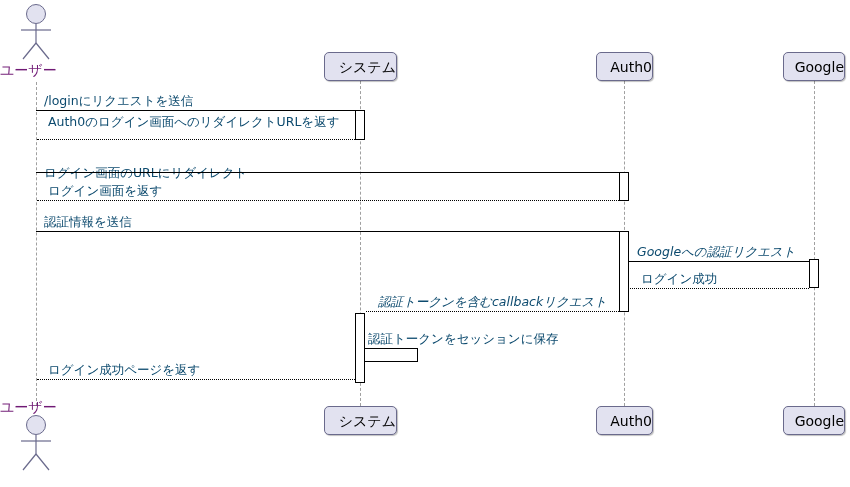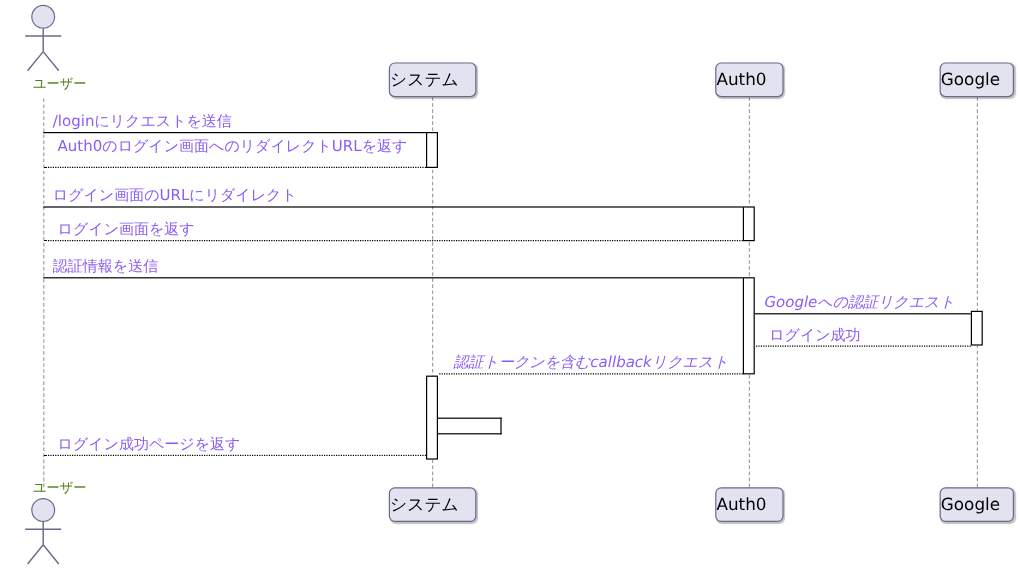--- a/index.html
+++ b/index.html
@@ -20,34 +20,34 @@
     position: absolute;
     box-sizing: border-box;
     background: #E2E2F0;
     border: 1px solid #6A6A8C;
     border-radius: 5px;
     color: #000000;
     font-size: 14px;
     line-height: 1;
     display: flex;
     align-items: center;
-    justify-content: flex-start;
+    justify-content: flex-end;
     white-space: nowrap;
     box-shadow: 1px 1px 1px rgba(0,0,0,0.25);
   }
   
   .actor-figure {
     position: absolute;
   }
   .actor-label {
     position: absolute;
-    font-size: 11px;
-    color: #4d7c0f;
+    font-size: 14px;
+    color: #701a75;
     white-space: nowrap;
-    text-align: right;
+    text-align: left;
   }
   
   .lifeline {
     position: absolute;
     width: 0;
     border-left: 1px dashed #A0A0A0;
   }
   
   .activation {
     position: absolute;
@@ -67,21 +67,21 @@
   }
   
   .arrowhead {
     position: absolute;
     width: 0; height: 0;
     overflow: visible;
   }
   .msg-label {
     position: absolute;
     font-size: 12.5px;
-    color: #8b5cf6;
+    color: #0c4a6e;
     white-space: nowrap;
     line-height: 1;
   }
   
   .self-msg {
     position: absolute;
     box-sizing: border-box;
     border-top: 1px solid #000;
     border-right: 1px solid #000;
     border-bottom: 1px solid #000;
@@ -129,21 +129,21 @@
   <svg class="arrowhead" style="left:339px; top:102px;" width="18" height="17" viewBox="0 0 18 17">
     <path d="M0,0 L17,8 L0,16 L5,8 Z" fill="#000000"></path>
   </svg>
 
   <div class="msg-label" style="left:48px; top:116px;">Auth0のログイン画面へのリダイレクトURLを返す</div>
   <div class="msg-line dotted" style="left:37px; top:139px; width:318px;"></div>
   <svg class="arrowhead" style="left:31px; top:131px;" width="18" height="17" viewBox="0 0 18 17">
     <path d="M18,0 L1,8 L18,16 L13,8 Z" fill="#000000"></path>
   </svg>
 
-  <div class="msg-label" style="left:44px; top:157px;">ログイン画面のURLにリダイレクト</div>
+  <div class="msg-label" style="left:44px; top:167px;">ログイン画面のURLにリダイレクト</div>
   <div class="msg-line" style="left:36px; top:172px; width:583px;"></div>
   <svg class="arrowhead" style="left:603px; top:164px;" width="18" height="17" viewBox="0 0 18 17">
     <path d="M0,0 L17,8 L0,16 L5,8 Z" fill="#000000"></path>
   </svg>
 
   <div class="msg-label" style="left:48px; top:185px;">ログイン画面を返す</div>
   <div class="msg-line dotted" style="left:37px; top:200px; width:582px;"></div>
   <svg class="arrowhead" style="left:31px; top:192px;" width="18" height="17" viewBox="0 0 18 17">
     <path d="M18,0 L1,8 L18,16 L13,8 Z" fill="#000000"></path>
   </svg>
@@ -165,20 +165,21 @@
   <svg class="arrowhead" style="left:624px; top:280px;" width="18" height="17" viewBox="0 0 18 17">
     <path d="M18,0 L1,8 L18,16 L13,8 Z" fill="#000000"></path>
   </svg>
 
   <div class="msg-label" style="left:378px; top:296px;font-style:italic;">認証トークンを含むcallbackリクエスト</div>
   <div class="msg-line dotted" style="left:366px; top:311px; width:253px;"></div>
   <svg class="arrowhead" style="left:360px; top:303px;" width="18" height="17" viewBox="0 0 18 17">
     <path d="M18,0 L1,8 L18,16 L13,8 Z" fill="#000000"></path>
   </svg>
 
+  <div class="msg-label" style="left:368px; top:333px;">認証トークンをセッションに保存</div>
   <div class="self-msg" style="left:365px; top:348px; width:53px; height:14px;"></div>
   <svg class="arrowhead" style="left:360px; top:354px;" width="18" height="17" viewBox="0 0 18 17">
     <path d="M18,0 L1,8 L18,16 L13,8 Z" fill="#000000"></path>
   </svg>
 
   <div class="msg-label" style="left:48px; top:364px;text-align:center;">ログイン成功ページを返す</div>
   <div class="msg-line dotted" style="left:37px; top:379px; width:318px;"></div>
   <svg class="arrowhead" style="left:31px; top:371px;" width="18" height="17" viewBox="0 0 18 17">
     <path d="M18,0 L1,8 L18,16 L13,8 Z" fill="#000000"></path>
   </svg>

